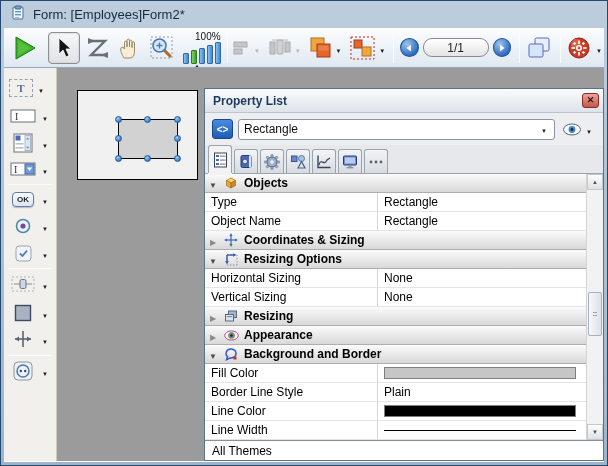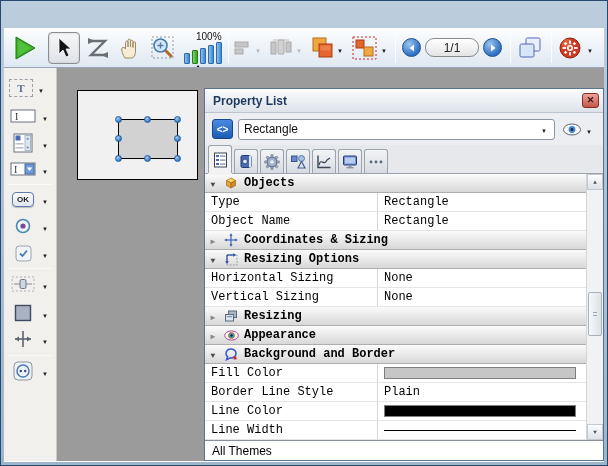--- a/index.html
+++ b/index.html
@@ -24,21 +24,21 @@
   .dd::before { content:"▼"; font-size:6px; color:#1c1c1c; }
   .dd.dis::before { color:#b8b8b8; }
   .zoomgrp { display:flex; flex-direction:column; align-items:flex-start; }
   .zoomlabel { font-size:10px; color:#111; line-height:11px; margin-left:12px; }
   .bars { display:flex; align-items:flex-end; gap:2px; height:22px; position:relative; }
   .bar { width:6px; border-radius:1px; border:1px solid #2f6ba8;
     background:linear-gradient(90deg,#8cc0ee,#3e8ad2); }
   .bar.green { border-color:#2b7a1d; background:linear-gradient(90deg,#7ed468,#35a31f); }
   .barmark { position:absolute; bottom:-5px; left:11px; width:0; height:0;
     border-left:3px solid transparent; border-right:3px solid transparent; border-bottom:4px solid #111; }
-  .pagebox { width:54px; height:19px; border:1px solid #8a8a8a; border-radius:9px;
+  .pagebox { width:66px; height:19px; border:1px solid #8a8a8a; border-radius:9px;
     background:linear-gradient(#ffffff,#e4e4e4); font-size:12px; color:#222;
     display:flex; align-items:center; justify-content:center; }
   .navcirc { width:19px; height:19px; border-radius:50%;
     background:radial-gradient(circle at 35% 30%, #9cc4ee, #2f6fc4 70%);
     border:1px solid #1c4f8e; display:flex; align-items:center; justify-content:center; }
   .navcirc svg { display:block; }
   
   .content { position:relative; height:393px; display:flex; }
   .sidebar { width:53px; background:#f2f0ed; border-right:1px solid #cfc9bd; position:relative; }
   .stool { position:absolute; left:5px; width:45px; height:26px;
@@ -75,21 +75,21 @@
     display:flex; align-items:center; padding:0 5px; font-size:12px; color:#111; }
   .combo .dd { margin-left:auto; }
   .eyebtn { display:flex; align-items:center; gap:2px; padding:1px 2px; }
   .tabsrow { height:29px; background:#e6e8eb; border-bottom:1px solid #9aa4ae;
     display:flex; align-items:flex-end; padding-left:3px; }
   .ptab { width:24px; height:24px; margin-right:2px; border:1px solid #9aa4ae; border-bottom:none;
     border-radius:3px 3px 0 0; background:linear-gradient(#f3f4f6,#d7dbe1);
     display:flex; align-items:center; justify-content:center; }
   .ptab.selected { height:28px; background:#f2f2f2; position:relative; z-index:2;
     box-shadow:0 2px 0 #f2f2f2; }
-  .pgrid { height:266px; position:relative; background:#0f172a;font-family:Liberation Mono, monospace; }
+  .pgrid { height:266px; position:relative; background:#0f172a; }
   .gridrows { margin-right:17px; }
   .psec { height:19px; display:flex; align-items:center;
     background:linear-gradient(#fbfbfb,#d8d8d8); border-bottom:1px solid #aeaeae; }
   .psec .tri { width:16px; text-align:center; }
   .tri-open::before { content:"▼"; font-size:8px; color:#4a4a4a; }
   .tri-closed::before { content:"▶"; font-size:8px; color:#8a8a8a; }
   .psec .sicon { width:20px; display:flex; justify-content:center; }
   .psec .slabel { font-size:12px; font-weight:bold; color:#000; margin-left:3px; }
   .prow { height:19px; display:flex; background:#fff; border-bottom:1px solid #e4e4e4; }
   .plabel { width:172px; padding-left:6px; font-size:12px; color:#000; display:flex; align-items:center; }
@@ -114,20 +114,32 @@
   .okglyph { border:1px solid #5f7ba8; border-radius:4px; background:linear-gradient(#fafcfe,#dde6f2);
     font-size:8px; font-weight:bold; color:#222; padding:2px 4px; box-shadow:0 1px 1px #bbb; }
   .tglyph { font-size:11px; font-weight:bold; color:#5a6f96; font-family:"Liberation Serif",serif; }
   .dashbox { border:1px dashed #9aa0a8; display:flex; align-items:center; justify-content:center; }
 </style>
 </head>
 <body>
 
 <div class="window">
 
+  <div class="titlebar">
+    <span>
+      <svg width="16" height="16" viewBox="0 0 16 16">
+        <rect x="3" y="2" width="10" height="12" rx="1" fill="#eef4fa" stroke="#46729e"></rect>
+        <rect x="5" y="1" width="6" height="3" rx="1" fill="#7da6cc" stroke="#3a6490"></rect>
+        <rect x="5" y="6" width="6" height="1.4" fill="#6a94bc"></rect>
+        <rect x="5" y="9" width="6" height="1.4" fill="#6a94bc"></rect>
+        <rect x="5" y="12" width="4" height="1.2" fill="#9ab6d0"></rect>
+      </svg>
+    </span>
+    <span class="title-text">Form: [Employees]Form2*</span>
+  </div>
 
   <div class="client">
 
     <div class="toolbar">
       <span class="tbtn" style="margin-left:6px;width:30px">
         <svg width="24" height="26" viewBox="0 0 24 26">
           <polygon points="3,2 22,13 3,24" fill="#3dae27" stroke="#1f7a12"></polygon>
           <polygon points="5,5 18,13 5,21" fill="#6cd455" opacity="0.5"></polygon>
         </svg>
       </span>

